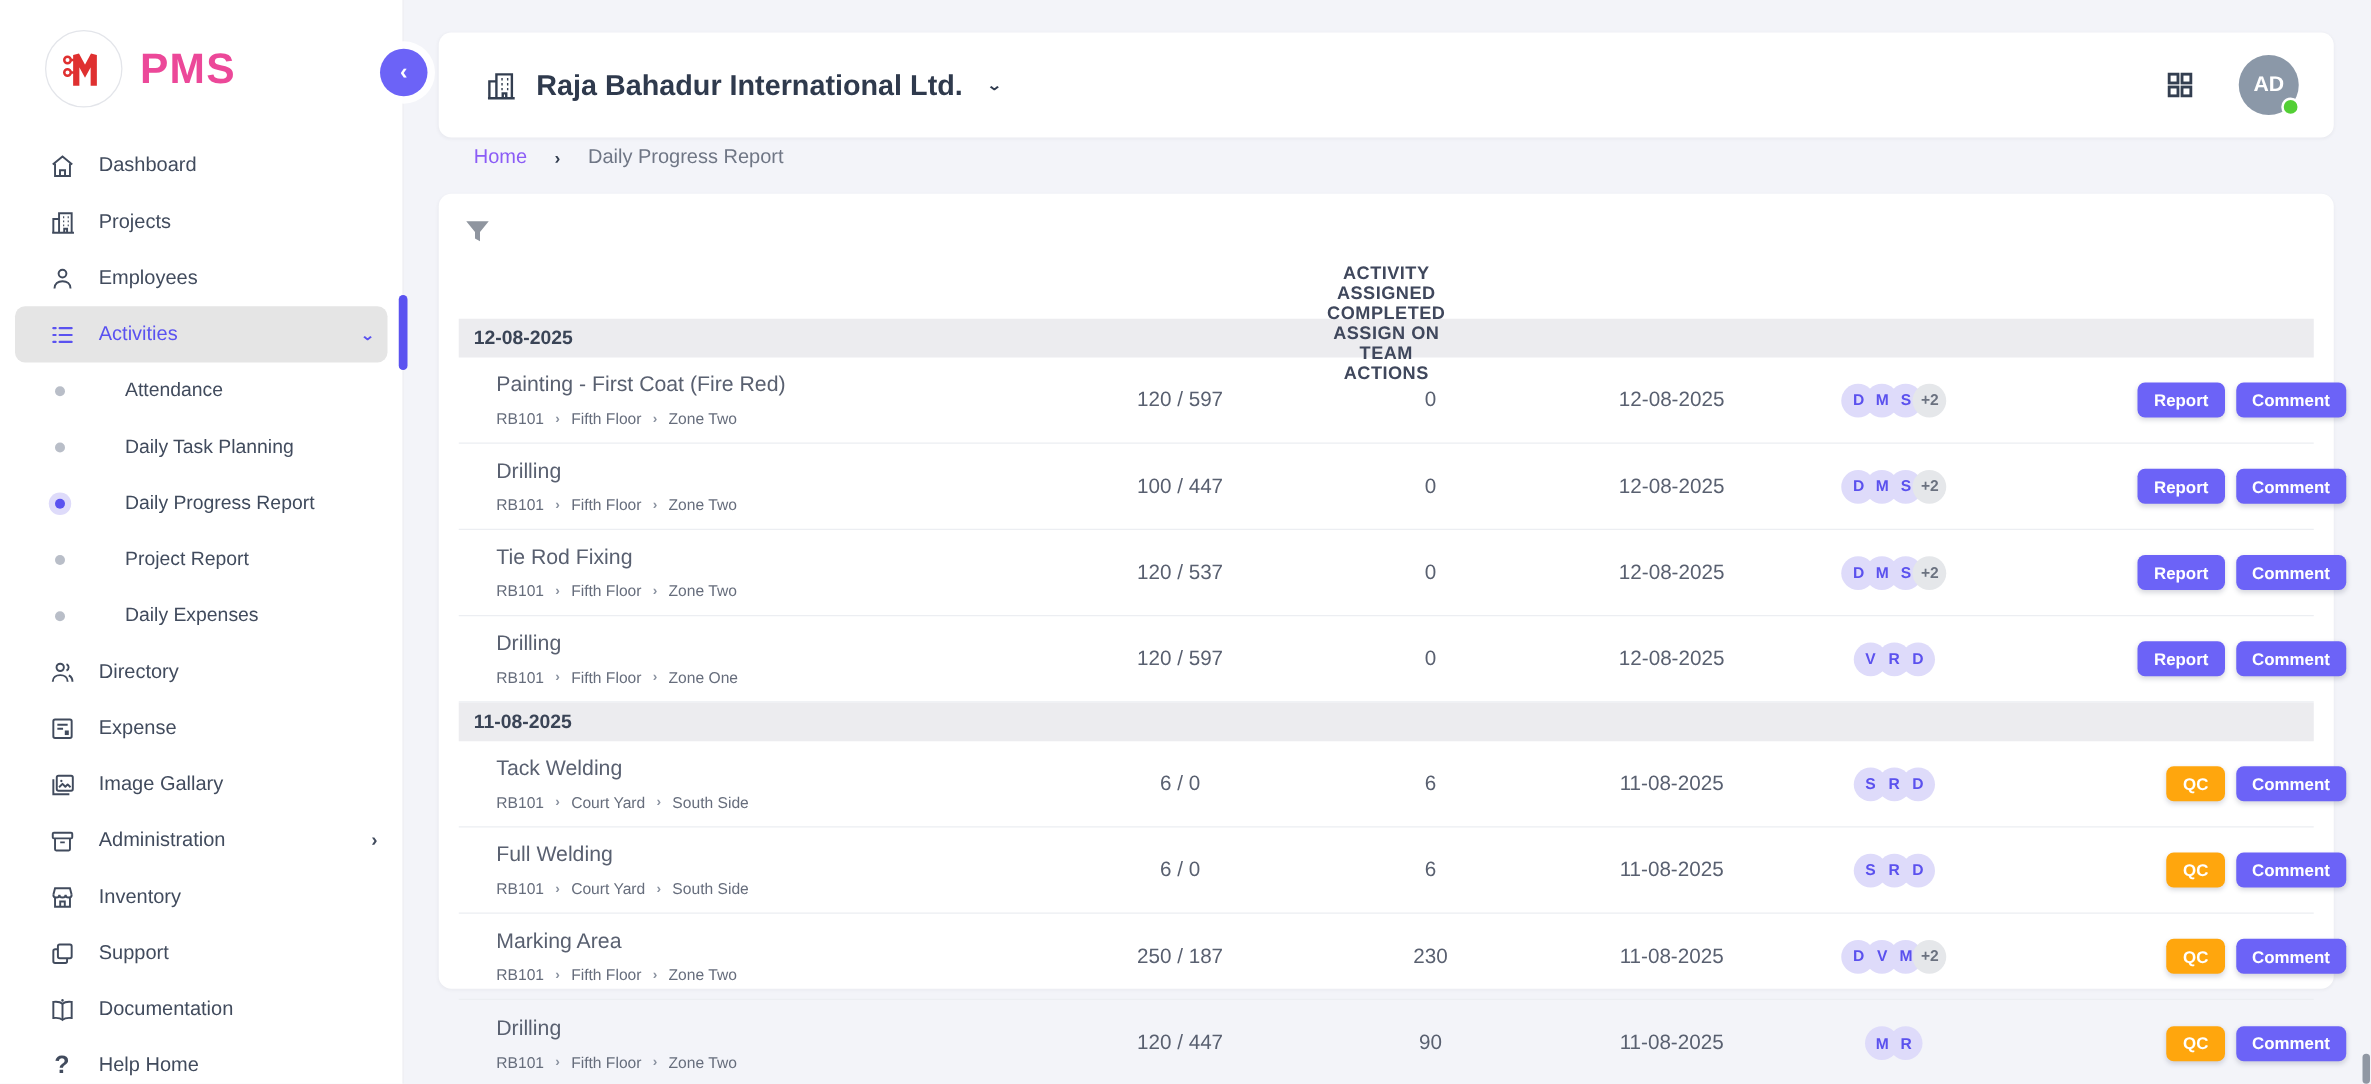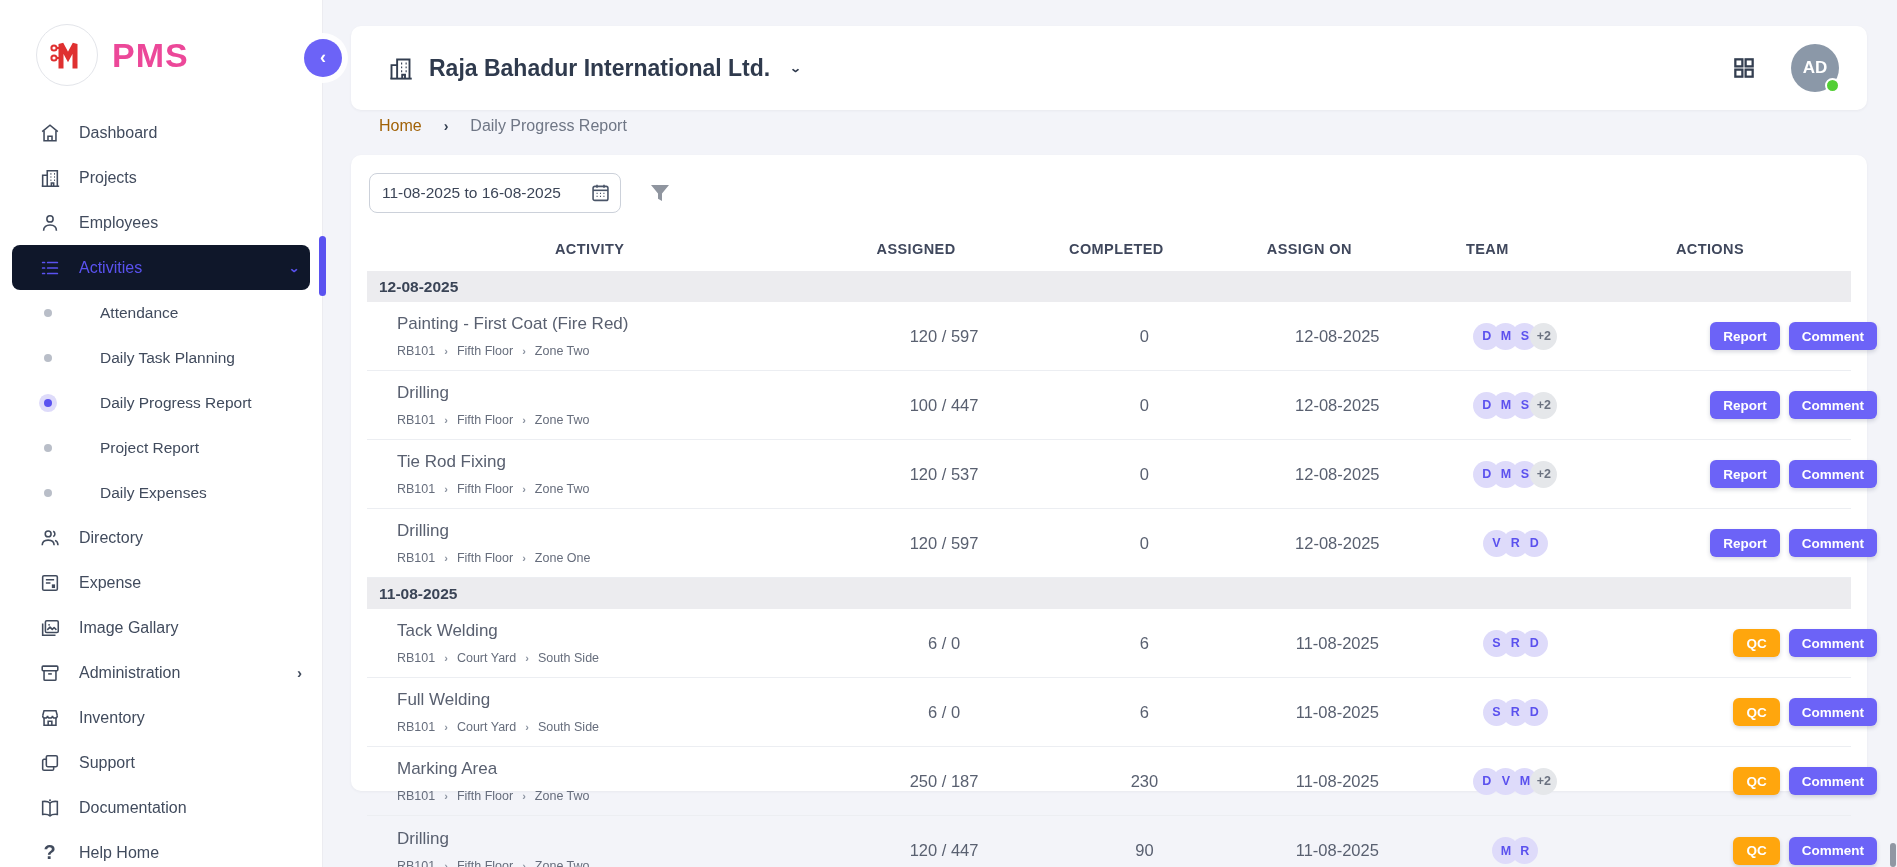--- a/index.html
+++ b/index.html
@@ -10,21 +10,21 @@
   .sidebar { position:absolute; left:0; top:0; width:323px; height:867px;
     background:#ffffff; border-right:1px solid #ececf1; z-index:5; }
   .logo-row { display:flex; align-items:center; gap:14px; padding:24px 0 18px 36px; }
   .logo-circle { width:62px; height:62px; border-radius:50%; border:1px solid #e3e5ea;
     display:flex; align-items:center; justify-content:center; background:#fff; }
   .logo-text { font-size:34px; font-weight:bold; color:#ec4899; letter-spacing:1px; }
   .menu { margin-top:6px; }
   .menu-item { display:flex; align-items:center; gap:18px; height:45px;
     padding:0 20px 0 38px; font-size:16px; color:#414b5d; cursor:pointer; position:relative; }
   .menu-item .mi-icon { width:23px; height:23px; flex:0 0 23px; color:#414b5d; display:flex; align-items:center; justify-content:center; }
-  .menu-item.active-parent { background:#0f172a; border-radius:8px; margin:0 12px; padding:0 10px 0 26px; color:#5a52f0; }
+  .menu-item.active-parent { background:#e5e5e5; border-radius:8px; margin:0 12px; padding:0 10px 0 26px; color:#5a52f0; }
   .menu-item.active-parent .mi-icon { color:#5a52f0; }
   .menu-item .chev-down { margin-left:auto; color:#5a52f0; font-size:14px; font-weight:bold; transform:scaleY(0.8); }
   .menu-item .chev-right { margin-left:auto; color:#414b5d; font-size:15px; font-weight:bold; }
   .sub-item { display:flex; align-items:center; height:45px; padding-left:44px;
     font-size:15.5px; color:#414b5d; cursor:pointer; }
   .sub-item .dot { width:8px; height:8px; border-radius:50%; background:#b9bec8; margin-right:48px; flex:0 0 8px; }
   .sub-item.active { color:#3f4a5c; }
   .sub-item.active .dot { background:#5a52f0; box-shadow:0 0 0 5px #dedbfa; }
   .active-bar { position:absolute; right:-4px; top:236px; width:7px; height:60px;
     background:#5a52f0; border-radius:4px; }
@@ -45,38 +45,38 @@
   .topbar-right { margin-left:auto; display:flex; align-items:center; gap:34px; }
   .grid-icon { width:26px; height:26px; color:#333e50; cursor:pointer; }
   .avatar-wrap { position:relative; width:48px; height:48px; cursor:pointer; }
   .avatar { width:48px; height:48px; border-radius:50%; background:#8b98a8; color:#fff;
     font-size:17px; font-weight:bold; display:flex; align-items:center; justify-content:center; }
   .status-dot { position:absolute; right:-1px; bottom:-1px; width:15px; height:15px;
     border-radius:50%; background:#53cf35; border:2px solid #fff; }
 
   .breadcrumb { position:absolute; left:56px; top:117px; display:flex; align-items:center;
     gap:22px; font-size:16px; }
-  .breadcrumb .bc-home { color:#a16207; cursor:pointer; }
+  .breadcrumb .bc-home { color:#8b5cf6; cursor:pointer; }
   .breadcrumb .bc-sep { color:#333e50; font-weight:bold; font-size:14px; }
   .breadcrumb .bc-cur { color:#6f7685; }
 
   .content-card { position:absolute; left:28px; right:30px; top:155px; bottom:-20px;
     background:#fff; border-radius:10px; box-shadow:0 1px 3px rgba(30,35,60,0.05);
     padding:18px 16px 0 16px; }
   .filter-row { display:flex; align-items:center; gap:26px; padding-left:2px; }
   .date-input { width:252px; height:40px; border:1px solid #ccd1da; border-radius:8px;
     font-size:15.5px; color:#3c4557; padding:0 40px 0 12px; background:#fff;
     font-family:"Liberation Sans", sans-serif; }
   .date-wrap { position:relative; }
   .cal-icon { position:absolute; right:10px; top:9px; width:21px; height:21px; color:#4a5568; pointer-events:none; }
   .funnel-icon { width:26px; height:24px; color:#8f959f; cursor:pointer; }
 
   
   .table { margin-top:14px; }
-  .t-head { display:flex; align-items:center; height:44px; }
+  .t-head { display:flex; align-items:center; height:44px;flex-direction:column; }
   .t-head > div { font-size:14.5px; font-weight:bold; color:#3f475c; letter-spacing:0.4px; text-align:center; }
   .col-activity { flex:0 0 30%; }
   .col-assigned { flex:0 0 14%; }
   .col-completed { flex:0 0 13%; }
   .col-assignon { flex:0 0 13%; }
   .col-team { flex:0 0 11%; }
   .col-actions { flex:0 0 19%; }
   .group-row { height:31px; background:#ececef; display:flex; align-items:center;
     padding-left:12px; font-size:15.5px; font-weight:bold; color:#3a4456; }
   .t-row { display:flex; align-items:center; min-height:69px; border-bottom:1px solid #eceef2; }
@@ -318,31 +318,20 @@
   </div>
 
   <div class="breadcrumb">
     <span class="bc-home">Home</span>
     <span class="bc-sep">›</span>
     <span class="bc-cur">Daily Progress Report</span>
   </div>
 
   <div class="content-card">
     <div class="filter-row">
-      <div class="date-wrap">
-        <input class="date-input" readonly="" value="11-08-2025 to 16-08-2025" style="">
-        <span class="cal-icon">
-          <svg viewBox="0 0 24 24" width="21" height="21" fill="none" stroke="currentColor" stroke-width="1.8">
-              <rect x="3.5" y="5" width="17" height="16" rx="2"></rect>
-              <path d="M3.5 9.5h17"></path>
-              <path d="M8 3v3.5M16 3v3.5"></path>
-              <path d="M7.5 13h1.2M11.4 13h1.2M15.3 13h1.2M7.5 16.5h1.2M11.4 16.5h1.2M15.3 16.5h1.2" stroke-width="1.5"></path>
-            </svg>
-        </span>
-      </div>
       <span class="funnel-icon">
         <svg viewBox="0 0 24 24" width="26" height="24" fill="currentColor">
             <path d="M3 4h18l-7 8.5V20l-4-2.3v-5.2L3 4z"></path>
           </svg>
       </span>
     </div>
 
     <div class="table">
       <div class="t-head">
         <div class="col-activity">ACTIVITY</div>

